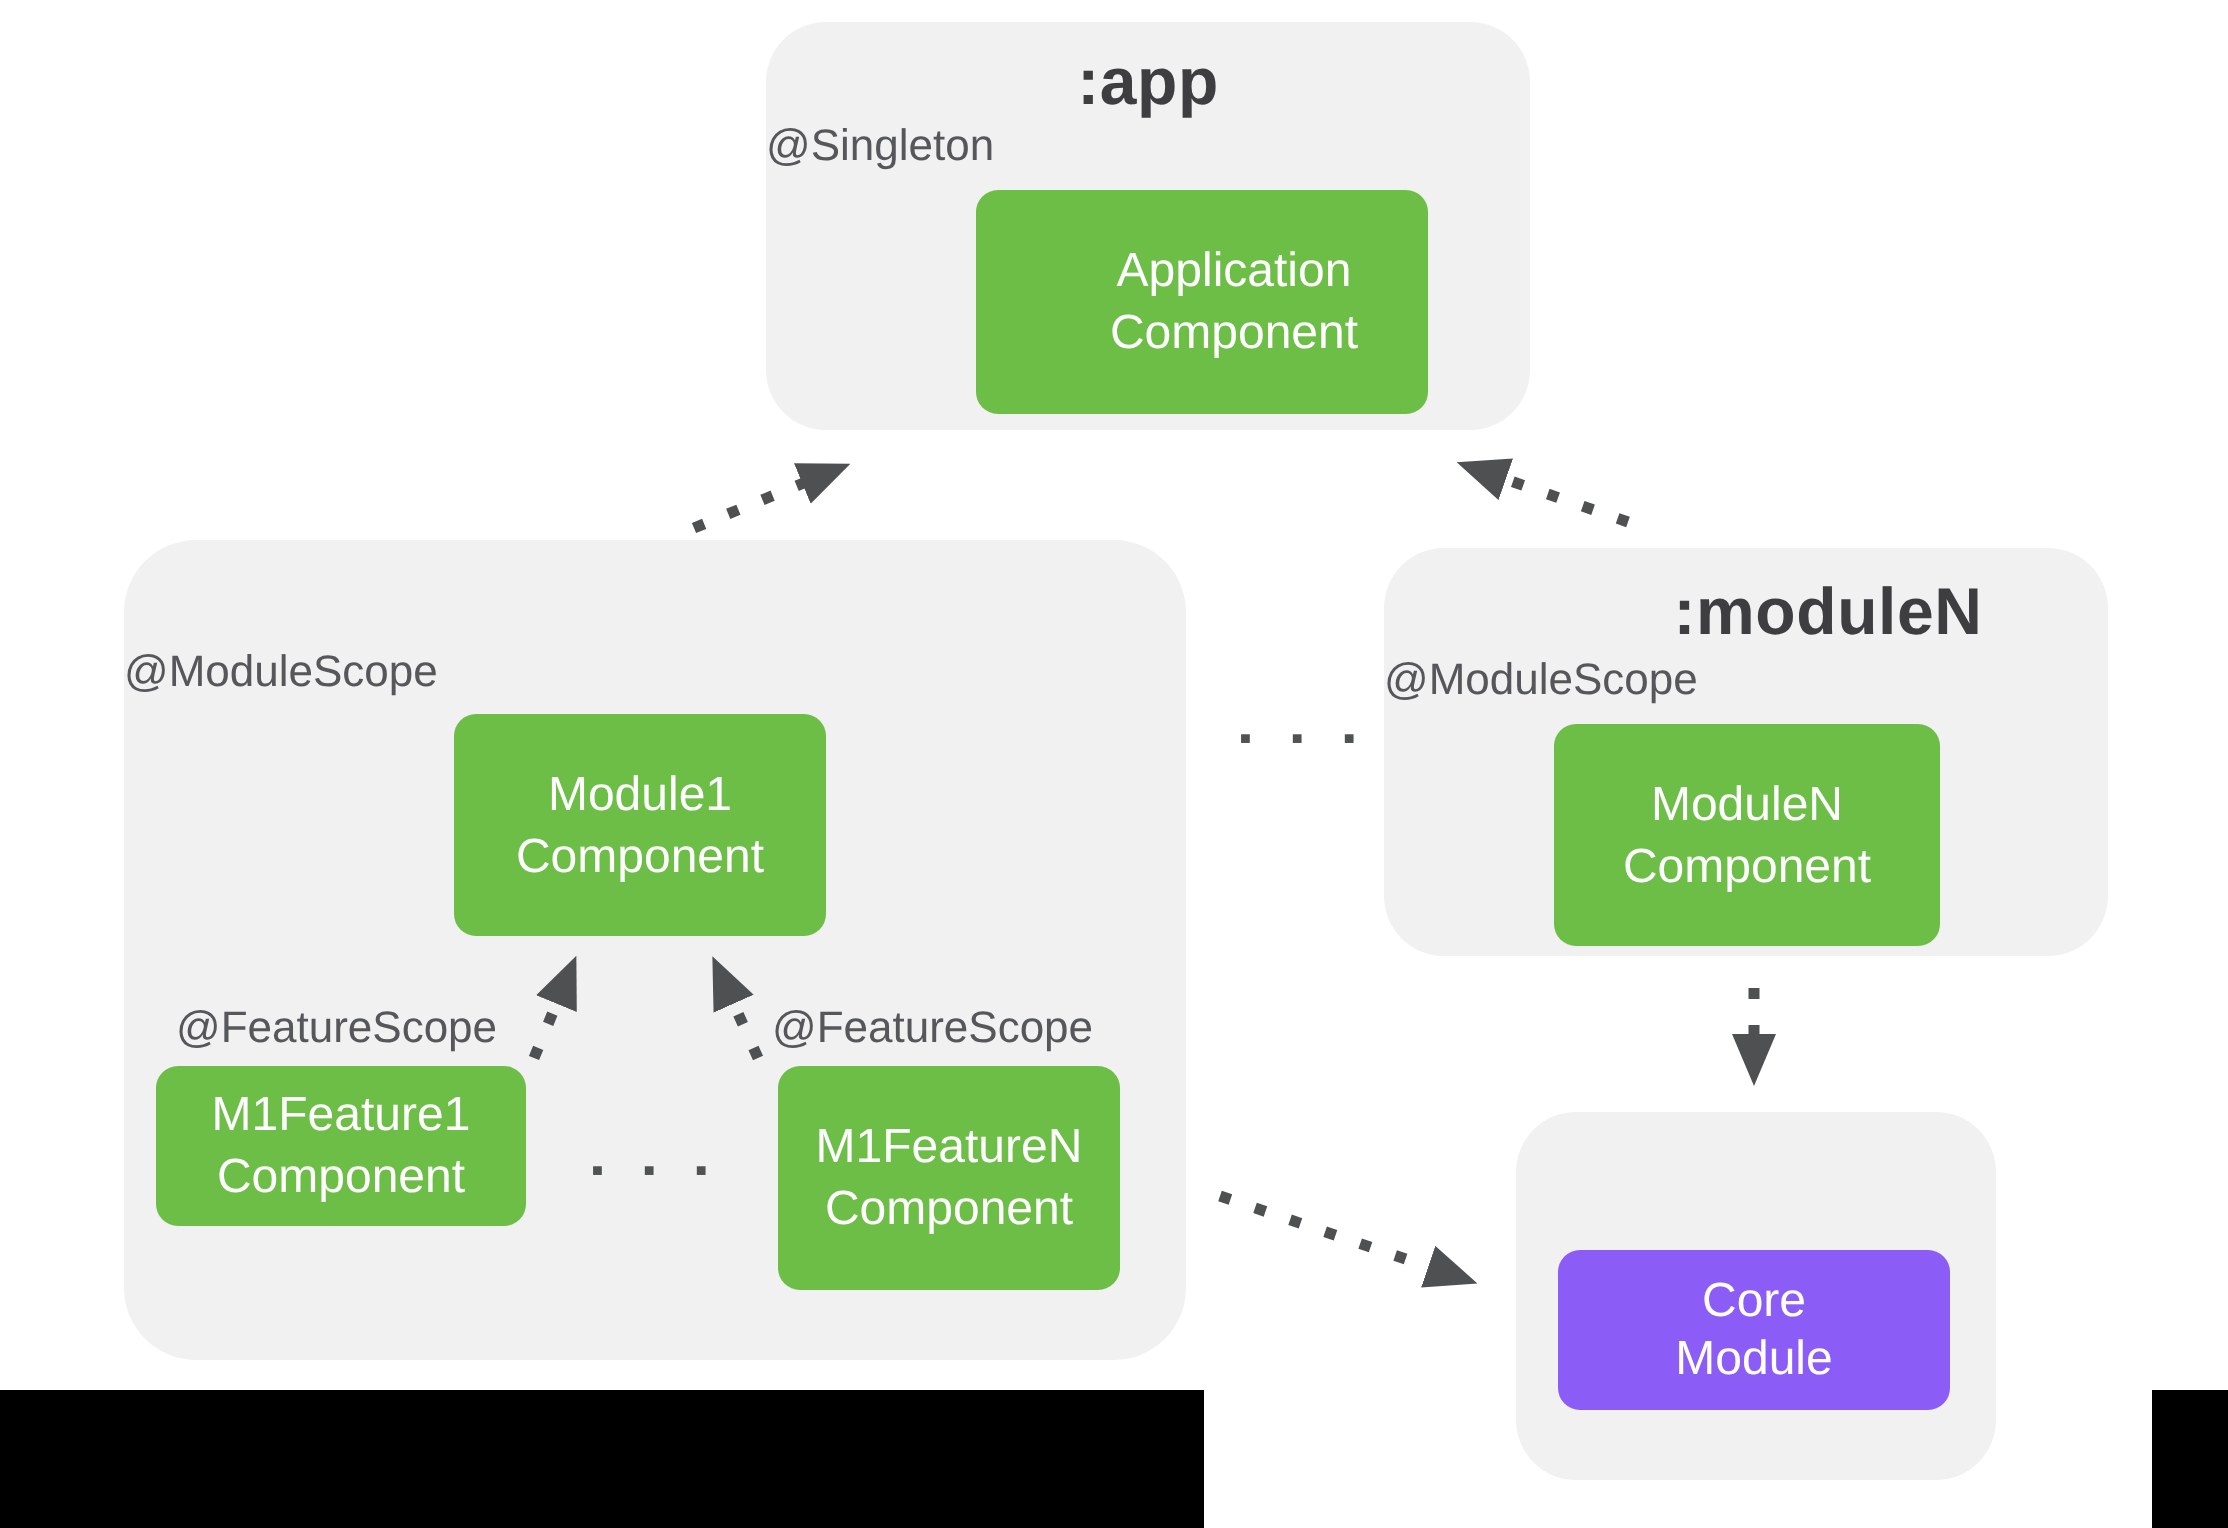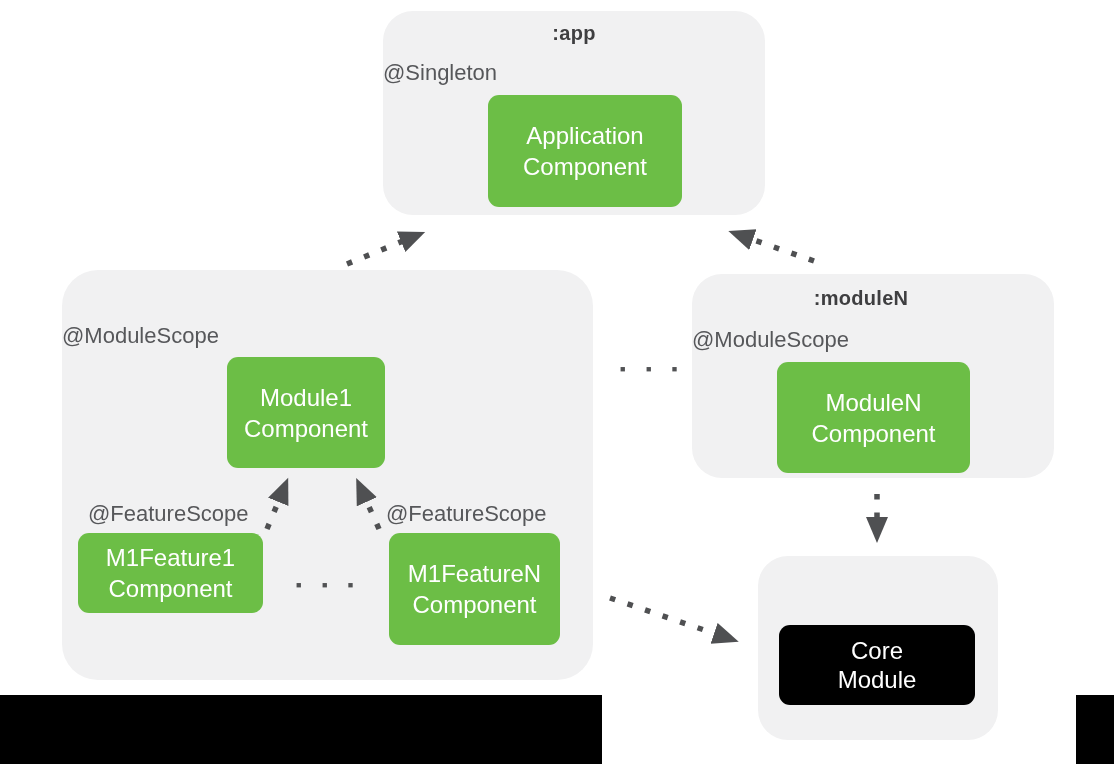--- a/index.html
+++ b/index.html
@@ -16,21 +16,21 @@
     overflow: hidden;
   }
   .container-box {
     position: absolute;
     background: #f1f1f2;
     border-radius: 32px;
   }
   .container-title {
     position: absolute;
     text-align: center;
-    font-size: 20px;
+    font-size: 33px;
     font-weight: 700;
     color: #3e3e40;
     letter-spacing: 0.3px;
   }
   .scope-label {
     position: absolute;
     font-size: 22px;
     font-weight: 400;
     color: #56575a;
   }
@@ -41,21 +41,21 @@
     color: #ffffff;
     display: flex;
     flex-direction: column;
     align-items: center;
     justify-content: center;
     text-align: center;
     font-size: 24px;
     line-height: 31px;
   }
   .component-box.core {
-    background: #000000;
+    background: #8b5cf6;
     line-height: 29px;
   }
   .ellipsis {
     position: absolute;
     font-size: 9px;
     letter-spacing: 9px;
     color: #515254;
     white-space: nowrap;
   }
   .letterbox {
@@ -78,47 +78,47 @@
   }
 </style>
 </head>
 <body>
 
 <div class="canvas">
 
   <div class="container-box" style="left:383px; top:11px; width:382px; height:204px; border-radius:30px;"></div>
   <div class="container-title" style="left:383px; top:22px; width:382px;">:app</div>
   <div class="scope-label" style="left:383px; top:60px; width:382px;">@Singleton</div>
-  <div class="component-box" style="left:488px; top:95px; width:194px; height:112px;">
+  <div class="component-box" style="left:488px; top:95px; width:194px; height:112px;padding-left:32px;">
     <span>Application</span>
     <span>Component</span>
   </div>
 
   <div class="container-box" style="left:62px; top:270px; width:531px; height:410px; border-radius:36px;"></div>
   <div class="scope-label" style="left:62px; top:323px; width:531px;">@ModuleScope</div>
-  <div class="component-box" style="left:227px; top:357px; width:158px; height:111px;">
+  <div class="component-box" style="left:227px; top:357px; width:186px; height:111px;">
     <span>Module1</span>
     <span>Component</span>
   </div>
   <div class="scope-label" style="left:88px; top:501px; width:160px;">@FeatureScope</div>
   <div class="scope-label" style="left:386px; top:501px; width:160px;">@FeatureScope</div>
   <div class="component-box" style="left:78px; top:533px; width:185px; height:80px;">
     <span>M1Feature1</span>
     <span>Component</span>
   </div>
   <div class="component-box" style="left:389px; top:533px; width:171px; height:112px;">
     <span>M1FeatureN</span>
     <span>Component</span>
   </div>
   <div class="ellipsis" style="left:296px; top:580px;">■ ■ ■</div>
 
   <div class="ellipsis" style="left:620px; top:364px;">■ ■ ■</div>
 
   <div class="container-box" style="left:692px; top:274px; width:362px; height:204px; border-radius:30px;"></div>
-  <div class="container-title" style="left:680px; top:287px; width:362px;">:moduleN</div>
+  <div class="container-title" style="left:733px; top:287px; width:362px;">:moduleN</div>
   <div class="scope-label" style="left:692px; top:327px; width:362px;">@ModuleScope</div>
   <div class="component-box" style="left:777px; top:362px; width:193px; height:111px;text-align:right;">
     <span>ModuleN</span>
     <span>Component</span>
   </div>
 
   <div class="container-box" style="left:758px; top:556px; width:240px; height:184px; border-radius:30px;"></div>
   <div class="container-title" style="left:758px; top:578px; width:240px;margin-top:43px;">:core</div>
   <div class="component-box core" style="left:779px; top:625px; width:196px; height:80px;">
     <span>Core</span>

